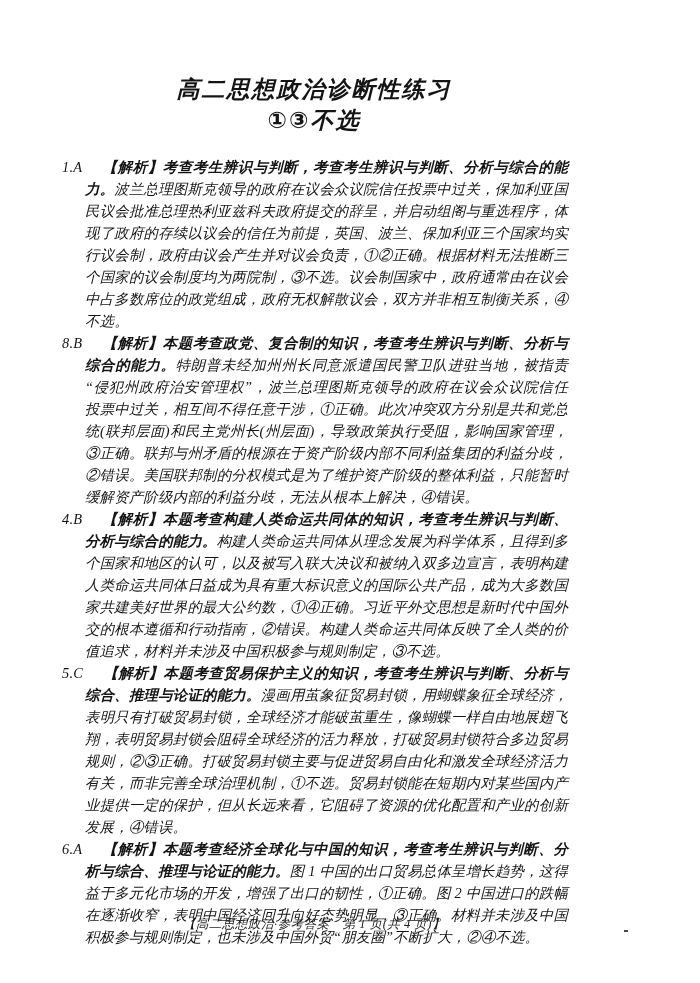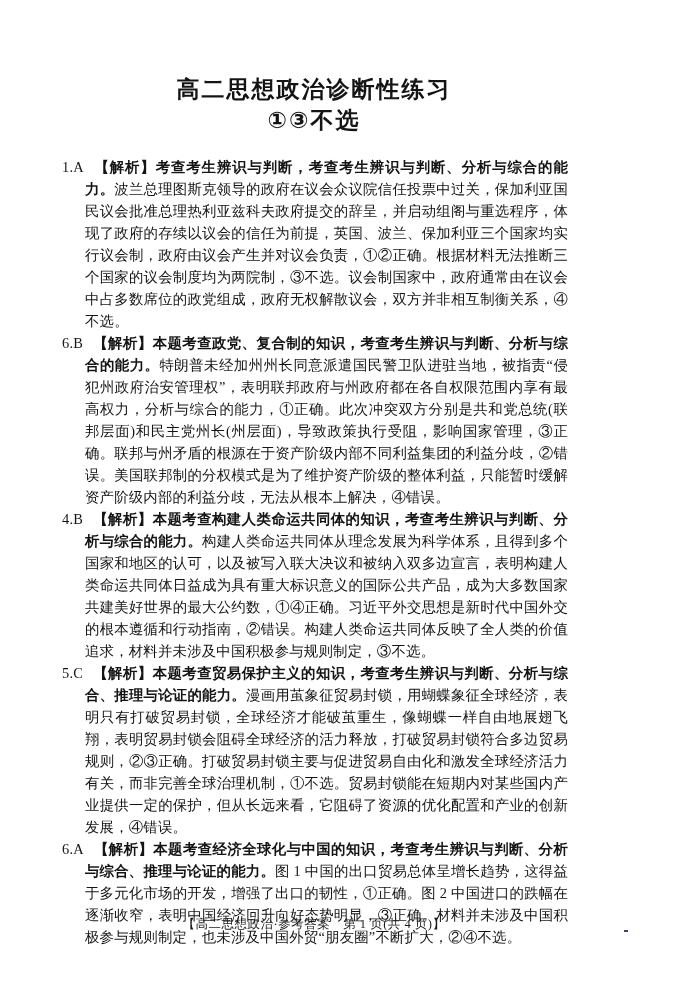--- a/index.html
+++ b/index.html
@@ -8,20 +8,21 @@
     background: #ffffff;
   }
   .page {
     position: relative;
     width: 628px;
     height: 983px;
     background: #ffffff;
     color: #141414;
     font-family: "Liberation Serif", "DejaVu Serif", serif;
     overflow: hidden;
+    font-style: italic;
   }
   .title-block {
     padding-top: 74px;
     text-align: center;
   }
   .title-line {
     font-family: "Liberation Sans", "DejaVu Sans", sans-serif;
     font-weight: 700;
     font-size: 23px;
     line-height: 31px;
@@ -32,21 +33,21 @@
   }
   .answer-item {
     font-size: 14.4px;
     line-height: 22px;
     text-align: justify;
     padding-left: 23px;
     text-indent: -23px;
     letter-spacing: 0.2px;
   }
   .answer-num {
-    margin-right: 10px;
+    margin-right: 20px;
     white-space: nowrap;
   }
   .answer-bold {
     font-family: "Liberation Sans", "DejaVu Sans", sans-serif;
     font-weight: 700;
   }
   .page-footer {
     position: absolute;
     top: 916px;
     left: 0;
@@ -72,21 +73,21 @@
 
   <div class="title-block">
     <div class="title-line">高二思想政治诊断性练习</div>
     <div class="title-line">①③不选</div>
   </div>
 
   <div class="content">
 
     <div class="answer-item"><span class="answer-num">1.A</span><span class="answer-bold">【解析】考查考生辨识与判断，考查考生辨识与判断、分析与综合的能力。</span><span>波兰总理图斯克领导的政府在议会众议院信任投票中过关，保加利亚国民议会批准总理热利亚兹科夫政府提交的辞呈，并启动组阁与重选程序，体现了政府的存续以议会的信任为前提，英国、波兰、保加利亚三个国家均实行议会制，政府由议会产生并对议会负责，①②正确。根据材料无法推断三个国家的议会制度均为两院制，③不选。议会制国家中，政府通常由在议会中占多数席位的政党组成，政府无权解散议会，双方并非相互制衡关系，④不选。</span></div>
 
-    <div class="answer-item"><span class="answer-num">6.B</span><span class="answer-bold">【解析】本题考查政党、复合制的知识，考查考生辨识与判断、分析与综合的能力。</span><span>特朗普未经加州州长同意派遣国民警卫队进驻当地，被指责“侵犯州政府治安管理权”，表明联邦政府与州政府都在各自权限范围内享有最高权力，分析与综合的能力，①正确。此次冲突双方分别是共和党总统(联邦层面)和民主党州长(州层面)，导致政策执行受阻，影响国家管理，③正确。联邦与州矛盾的根源在于资产阶级内部不同利益集团的利益分歧，②错误。美国联邦制的分权模式是为了维护资产阶级的整体利益，只能暂时缓解资产阶级内部的利益分歧，无法从根本上解决，④错误。</span></div>
+    <div class="answer-item"><span class="answer-num">8.B</span><span class="answer-bold">【解析】本题考查政党、复合制的知识，考查考生辨识与判断、分析与综合的能力。</span><span>特朗普未经加州州长同意派遣国民警卫队进驻当地，被指责“侵犯州政府治安管理权”，波兰总理图斯克领导的政府在议会众议院信任投票中过关，相互间不得任意干涉，①正确。此次冲突双方分别是共和党总统(联邦层面)和民主党州长(州层面)，导致政策执行受阻，影响国家管理，③正确。联邦与州矛盾的根源在于资产阶级内部不同利益集团的利益分歧，②错误。美国联邦制的分权模式是为了维护资产阶级的整体利益，只能暂时缓解资产阶级内部的利益分歧，无法从根本上解决，④错误。</span></div>
 
 
     <div class="answer-item"><span class="answer-num">4.B</span><span class="answer-bold">【解析】本题考查构建人类命运共同体的知识，考查考生辨识与判断、分析与综合的能力。</span><span>构建人类命运共同体从理念发展为科学体系，且得到多个国家和地区的认可，以及被写入联大决议和被纳入双多边宣言，表明构建人类命运共同体日益成为具有重大标识意义的国际公共产品，成为大多数国家共建美好世界的最大公约数，①④正确。习近平外交思想是新时代中国外交的根本遵循和行动指南，②错误。构建人类命运共同体反映了全人类的价值追求，材料并未涉及中国积极参与规则制定，③不选。</span></div>
 
     <div class="answer-item"><span class="answer-num">5.C</span><span class="answer-bold">【解析】本题考查贸易保护主义的知识，考查考生辨识与判断、分析与综合、推理与论证的能力。</span><span>漫画用茧象征贸易封锁，用蝴蝶象征全球经济，表明只有打破贸易封锁，全球经济才能破茧重生，像蝴蝶一样自由地展翅飞翔，表明贸易封锁会阻碍全球经济的活力释放，打破贸易封锁符合多边贸易规则，②③正确。打破贸易封锁主要与促进贸易自由化和激发全球经济活力有关，而非完善全球治理机制，①不选。贸易封锁能在短期内对某些国内产业提供一定的保护，但从长远来看，它阻碍了资源的优化配置和产业的创新发展，④错误。</span></div>
 
     <div class="answer-item"><span class="answer-num">6.A</span><span class="answer-bold">【解析】本题考查经济全球化与中国的知识，考查考生辨识与判断、分析与综合、推理与论证的能力。</span><span>图 1 中国的出口贸易总体呈增长趋势，这得益于多元化市场的开发，增强了出口的韧性，①正确。图 2 中国进口的跌幅在逐渐收窄，表明中国经济回升向好态势明显，③正确。材料并未涉及中国积极参与规则制定，也未涉及中国外贸“朋友圈”不断扩大，②④不选。</span></div>
 
   </div>
 

